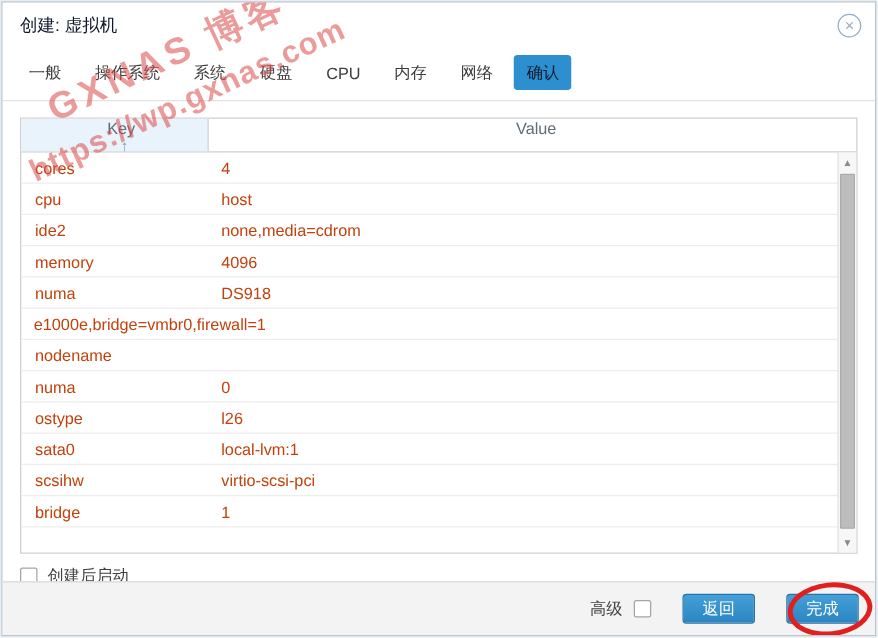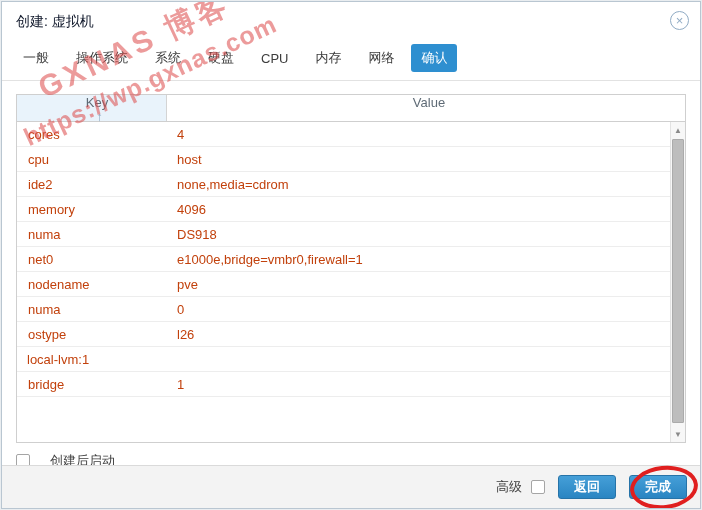--- a/index.html
+++ b/index.html
@@ -24,21 +24,21 @@
   
   .tabbar {
     display:flex; align-items:center; gap:7px;
     padding:4px 11px 8px 11px; border-bottom:1px solid #e2e2e2;
   }
   .tab {
     border:none; background:transparent; font-family:Liberation Sans, sans-serif;
     font-size:13px; color:#3d3d3d; padding:5px 10px; border-radius:3px;
     cursor:pointer; white-space:nowrap;
   }
-  .tab.active { background:#2e8fd0; color:#ffffff; }
+  .tab.active { background:#2e8fd0; color:#0f172a; }
 
   
   .grid {
     position:relative; margin:13px 14px 0 14px; height:349px;
     border:1px solid #cfcfcf; background:#fff;
   }
   .grid-head { display:flex; height:27px; border-bottom:1px solid #cfcfcf; }
   .gh-cell { display:flex; align-items:center; font-size:13px; color:#5f6b76;flex-direction:column; }
   .gh-key {
     width:150px; padding-left:11px; background:#e9f3fb;
@@ -65,40 +65,40 @@
   }
   .scroll-up { top:1px; }
   .scroll-down { bottom:1px; }
   .scroll-thumb {
     position:absolute; top:17px; bottom:19px; left:1px; width:12px;
     background:#bdbdbd; border:1px solid #ababab; border-radius:1px; cursor:grab;
   }
 
   
   .option-row {
-    display:flex; align-items:center; gap:20px;
+    display:flex; align-items:center; gap:8px;
     margin:9px 14px 0 14px; font-size:13px; color:#3f3f3f;
   }
   .checkbox {
     width:14px; height:14px; background:#fff;
     border:1px solid #a5a5a5; border-radius:2px; cursor:pointer;
   }
 
   
   .dlg-footer {
     position:absolute; left:0; right:0; bottom:0; height:43px;
     background:#f3f3f3; border-top:1px solid #dadada;
     display:flex; align-items:center; justify-content:flex-end;
     gap:9px; padding-right:13px;
   }
   .adv-label { font-size:13px; color:#3f3f3f; }
   .btn {
-    height:24px; padding:0 15px; font-family:inherit; font-size:13px; font-weight:bold;
+    height:24px; padding:0 15px; font-family:inherit; font-size:13px; font-weight:normal;
     color:#fff; background:linear-gradient(#459fd8,#2a85c2);
-    border:1px solid #2673a8; border-radius:3px; cursor:pointer; margin-left:4px;
+    border:1px solid #2673a8; border-radius:3px; cursor:pointer; margin-left:16px;
   }
 
   
   .annotation-ellipse {
     position:absolute; left:628px; top:464px; width:68px; height:43px;
     border:4px solid #e01f1f; border-radius:50%;
     transform:rotate(-6deg); pointer-events:none; z-index:20;
   }
 
   
@@ -181,37 +181,40 @@
         </div>
         <div class="row">
           <div class="cell key">memory</div>
           <div class="cell val">4096</div>
         </div>
         <div class="row">
           <div class="cell key">numa</div>
           <div class="cell val">DS918</div>
         </div>
         <div class="row">
-          <div class="cell key">net0</div>
           <div class="cell val">e1000e,bridge=vmbr0,firewall=1</div>
         </div>
         <div class="row">
           <div class="cell key">nodename</div>
-          <div class="cell val">pve</div>
         </div>
         <div class="row">
           <div class="cell key">numa</div>
           <div class="cell val">0</div>
         </div>
         <div class="row">
           <div class="cell key">ostype</div>
           <div class="cell val">l26</div>
         </div>
         <div class="row">
+          <div class="cell key">sata0</div>
           <div class="cell val">local-lvm:1</div>
+        </div>
+        <div class="row">
+          <div class="cell key">scsihw</div>
+          <div class="cell val">virtio-scsi-pci</div>
         </div>
         <div class="row">
           <div class="cell key">bridge</div>
           <div class="cell val">1</div>
         </div>
       </div>
 
     <div class="scrollbar">
       <div class="scroll-arrow scroll-up">▲</div>
       <div class="scroll-thumb"></div>

